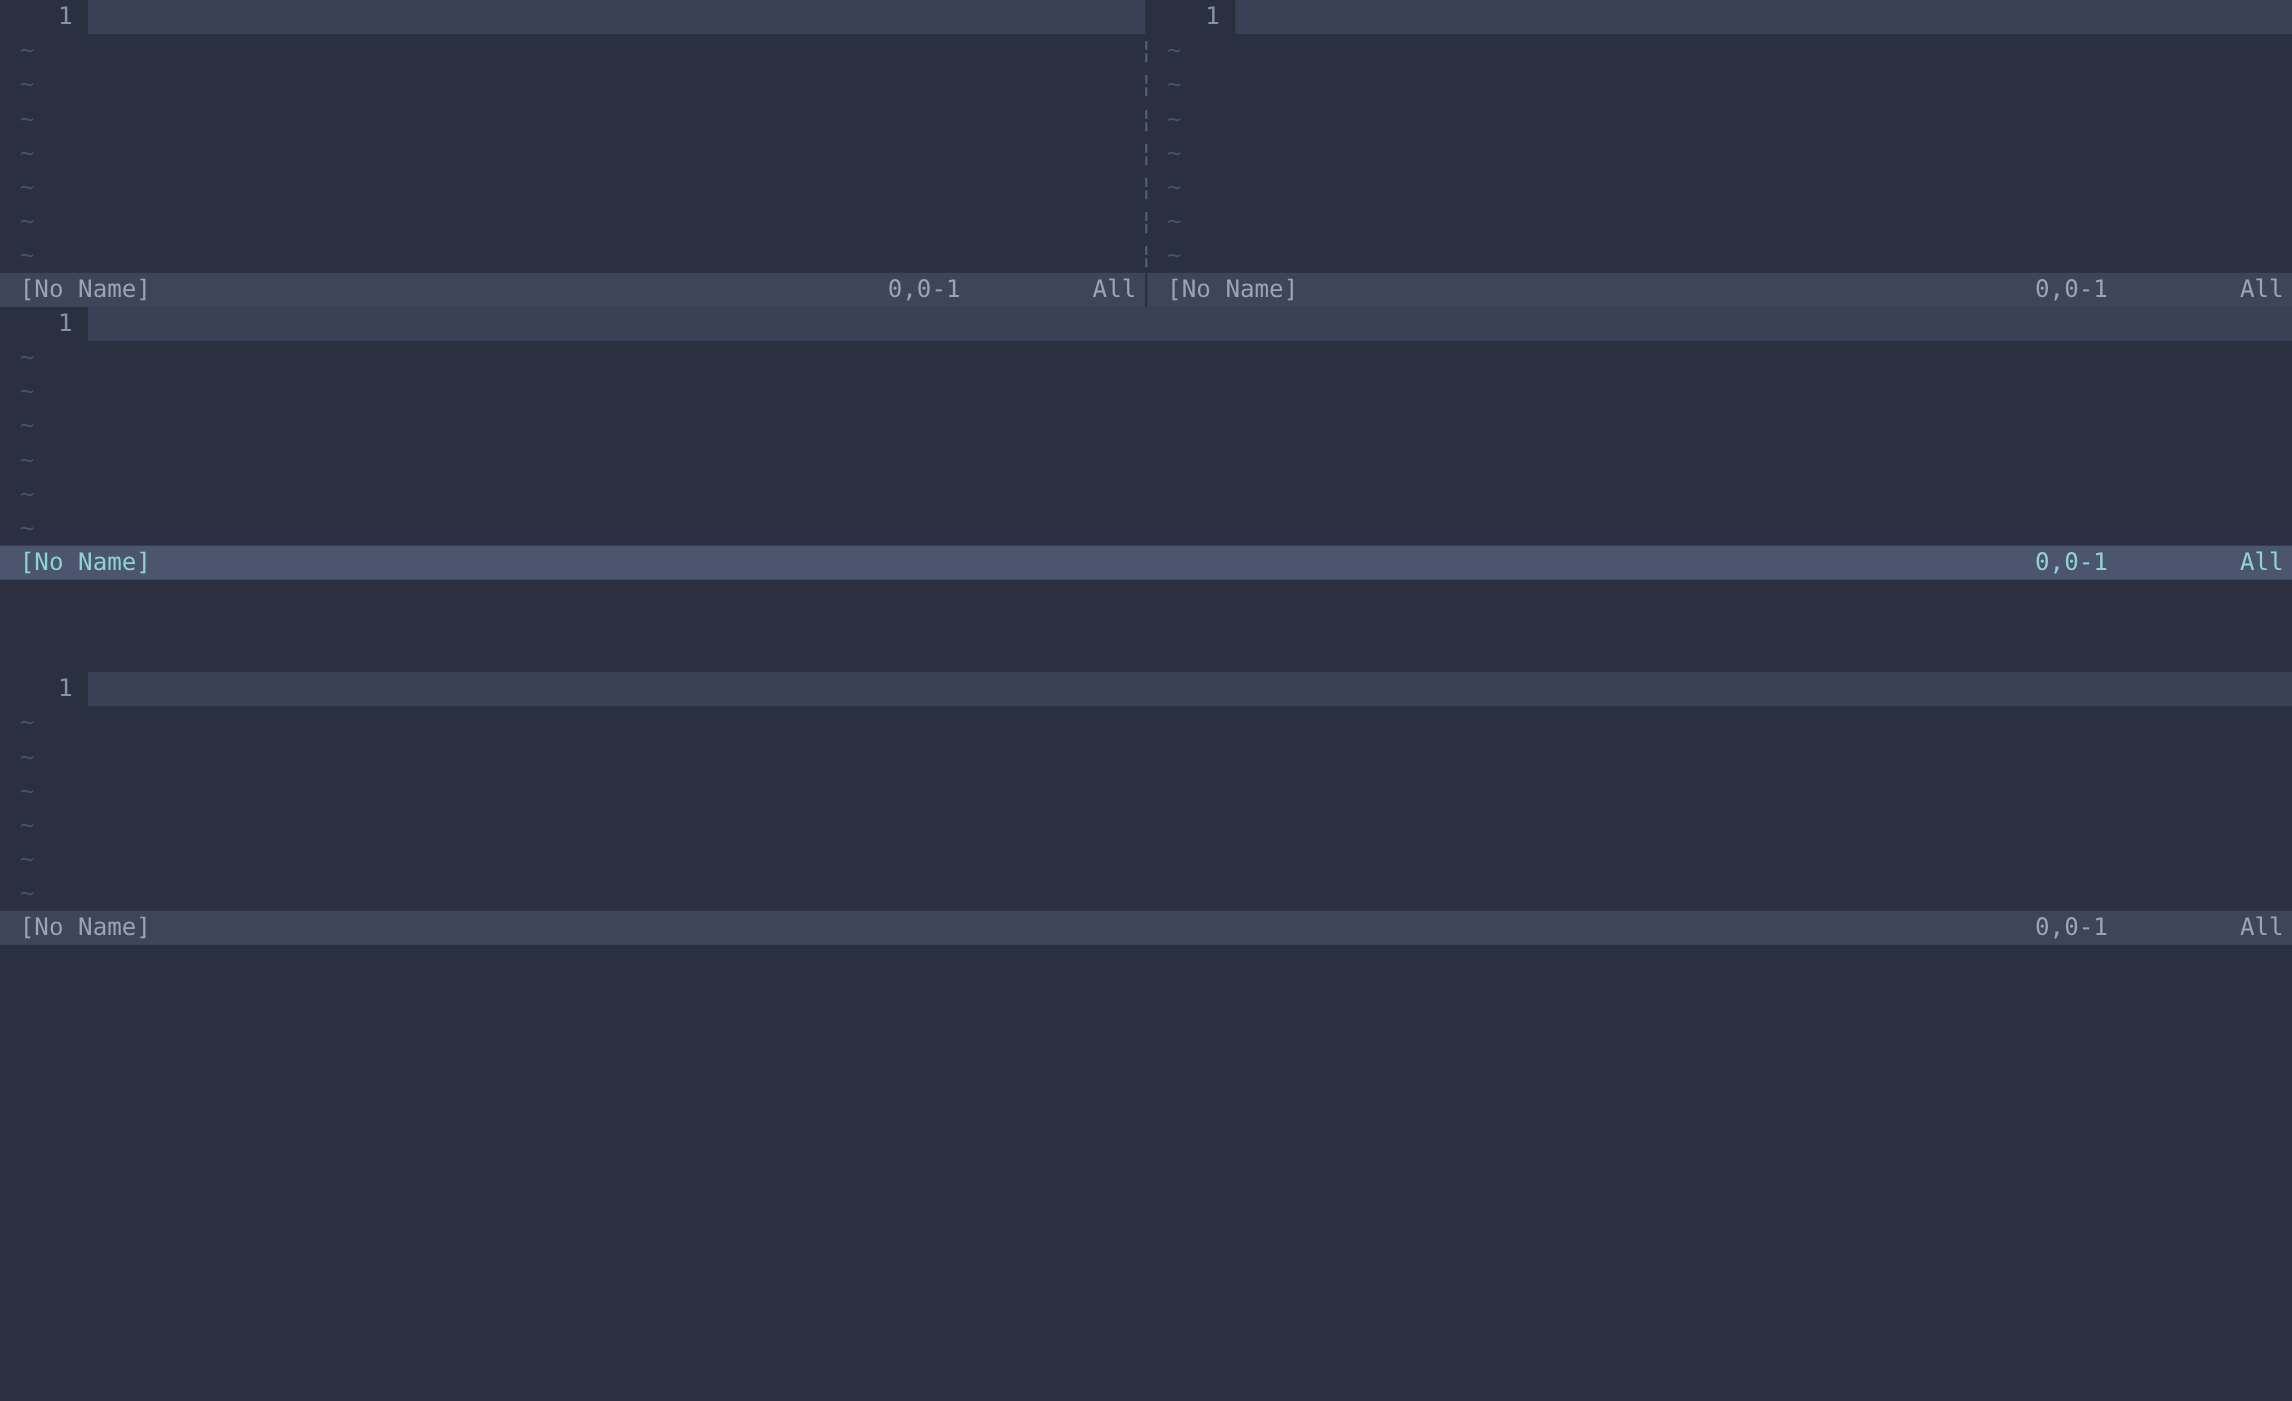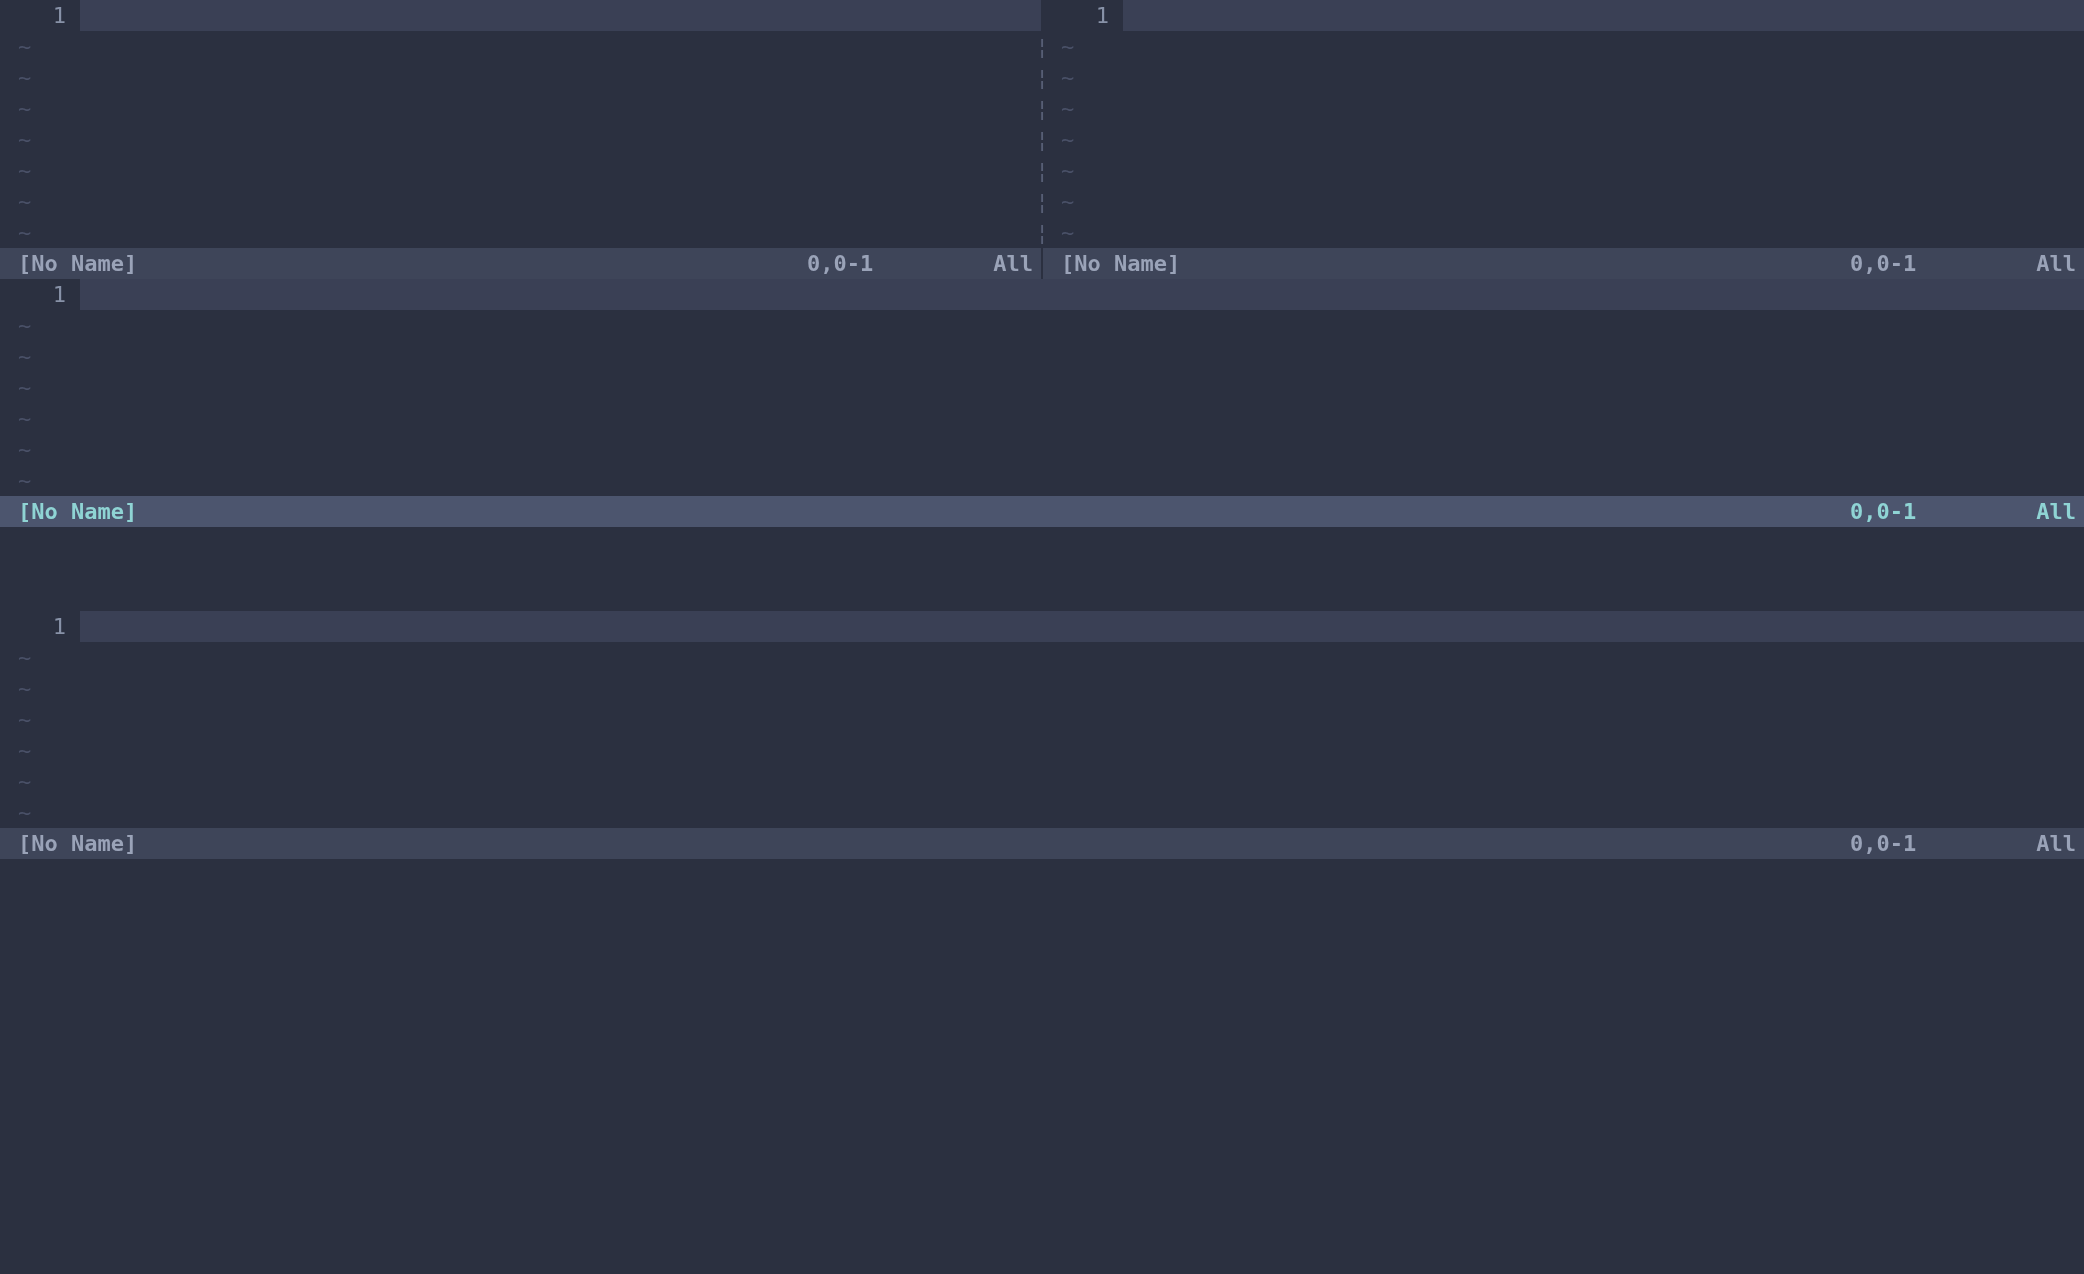--- a/index.html
+++ b/index.html
@@ -71,21 +71,20 @@
       height: 31px;
       font-size: 22px;
     }
     .statusline {
       background: #3e4559;
       height: 31px;
       display: flex;
       align-items: flex-start;
       padding: 0 6px 0 18px;
       color: #9aa3b8;
-      font-weight: bold;
     }
     .statusline.active {
       background: #4c556e;
       color: #8fd4d4;
     }
     .status-name {
       flex: 0 0 auto;
     }
     .status-spacer {
       flex: 1;

